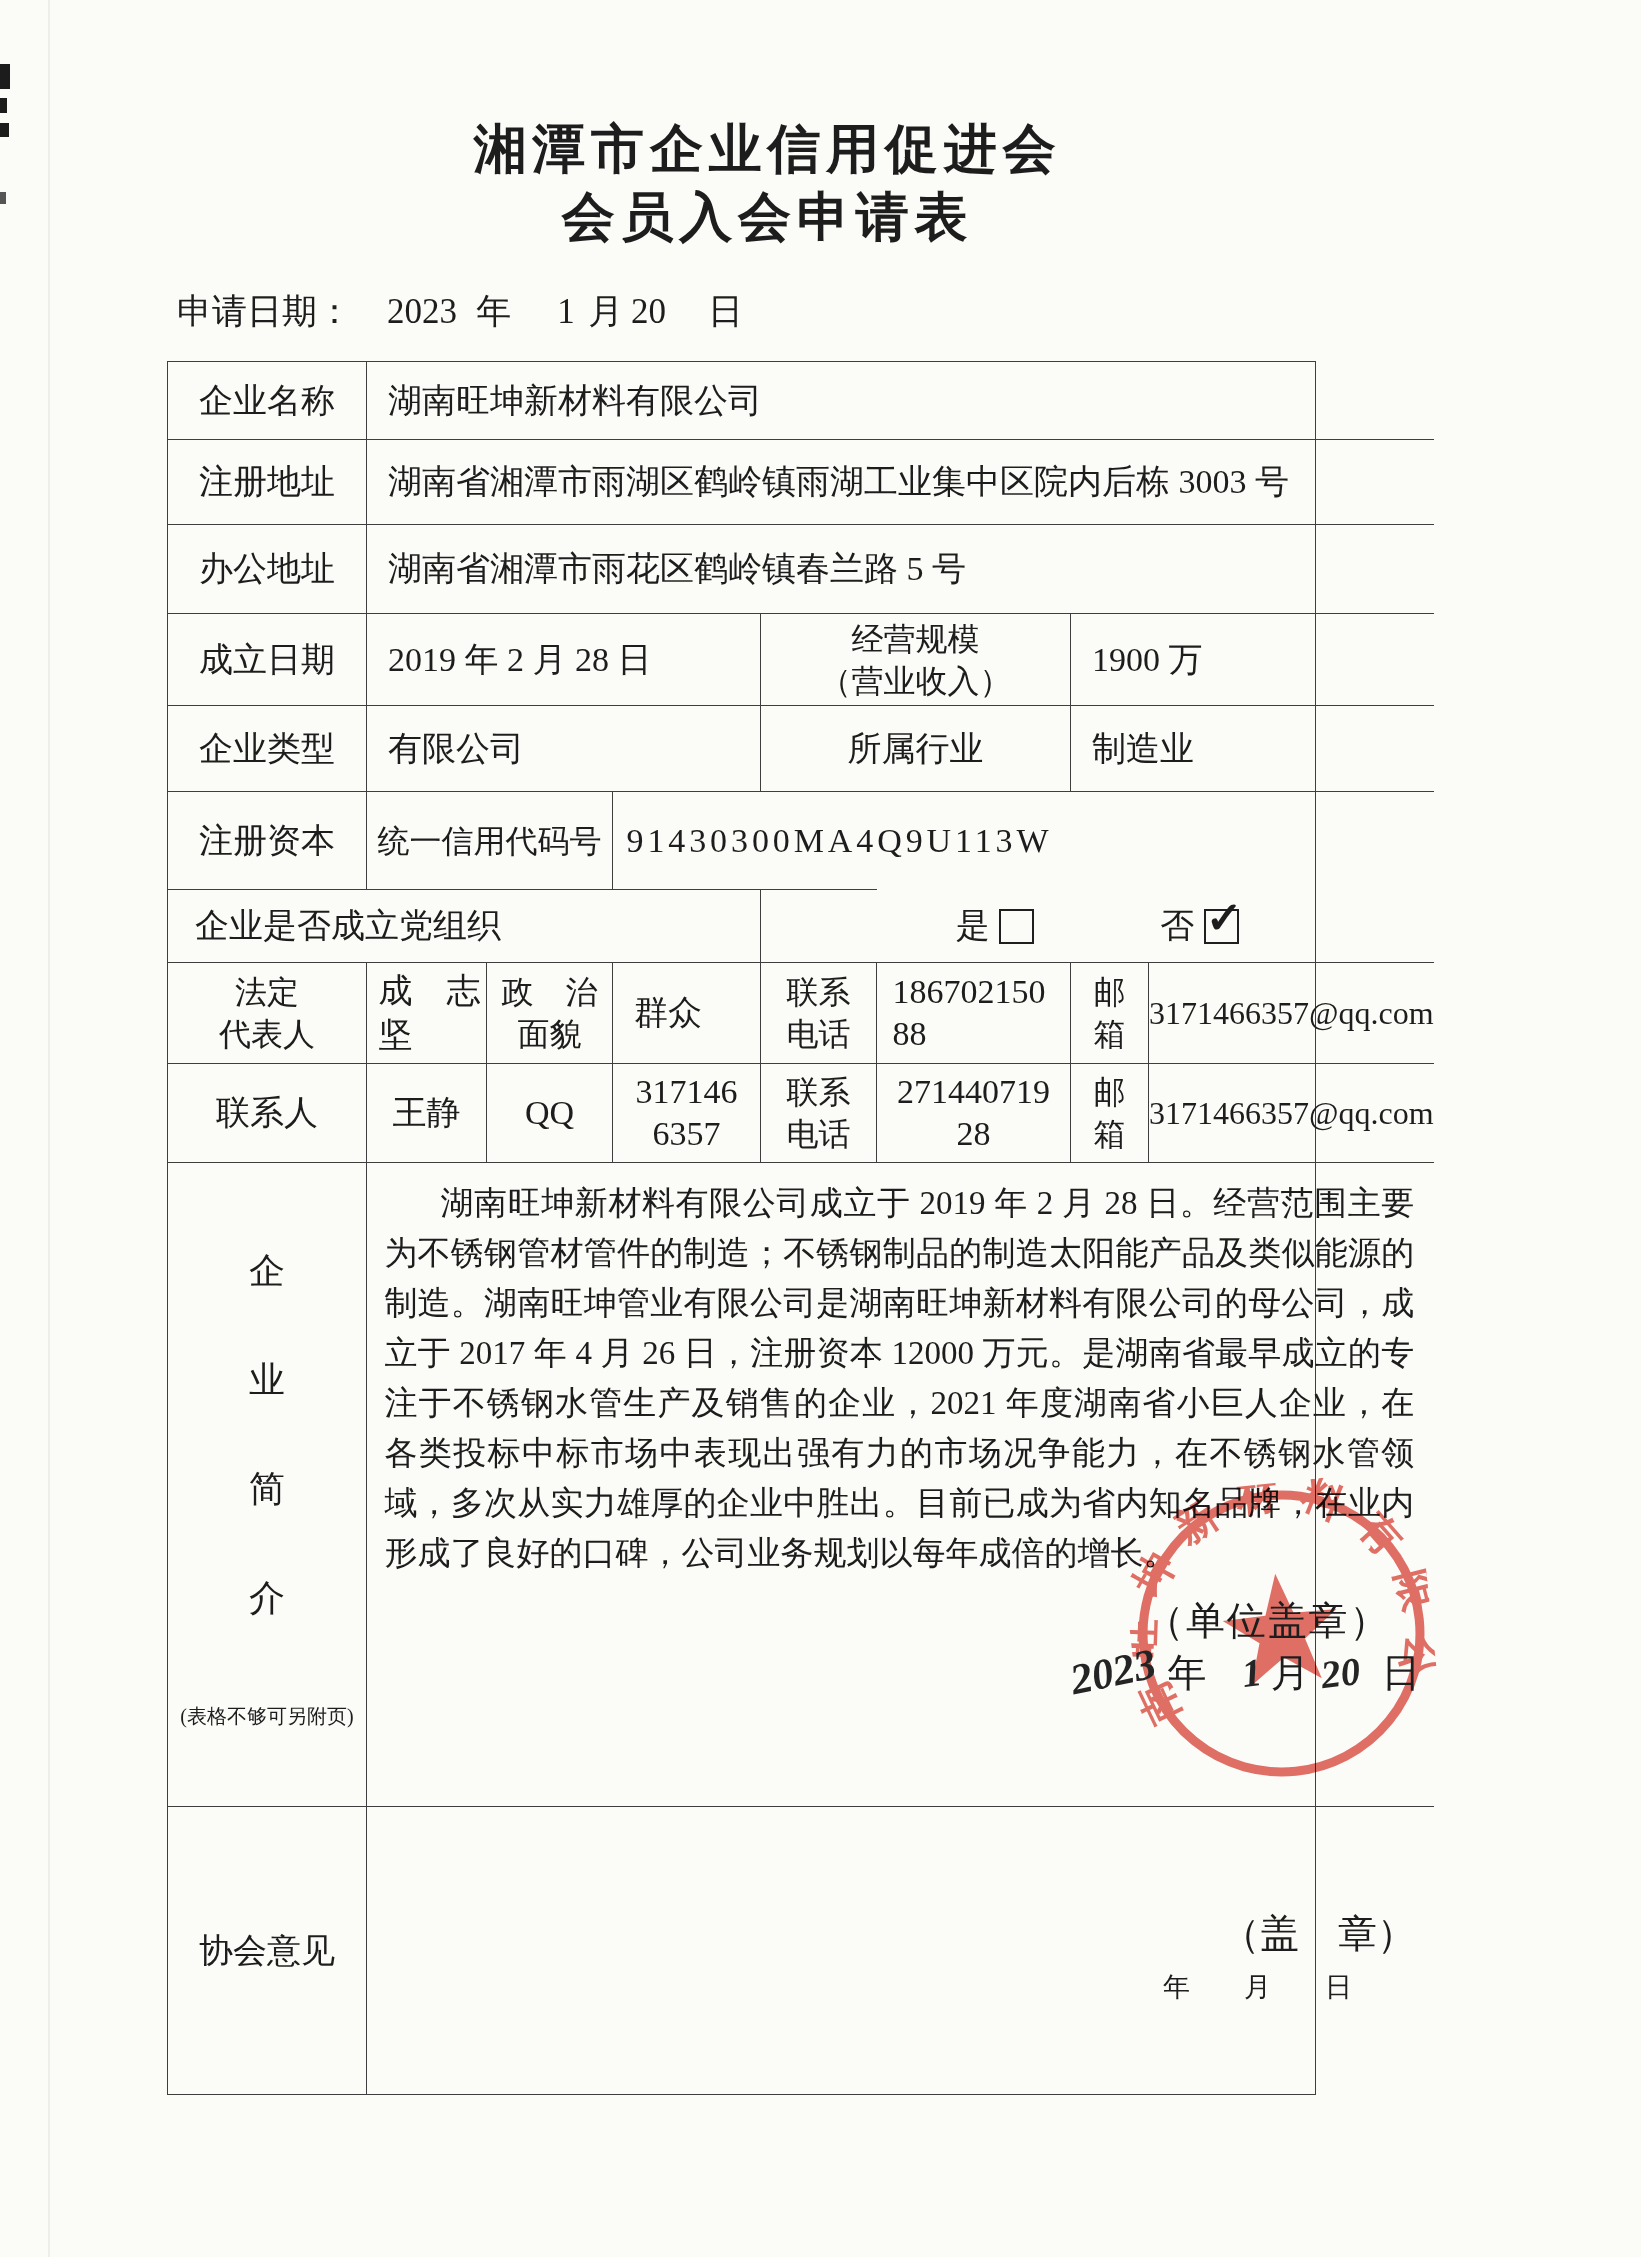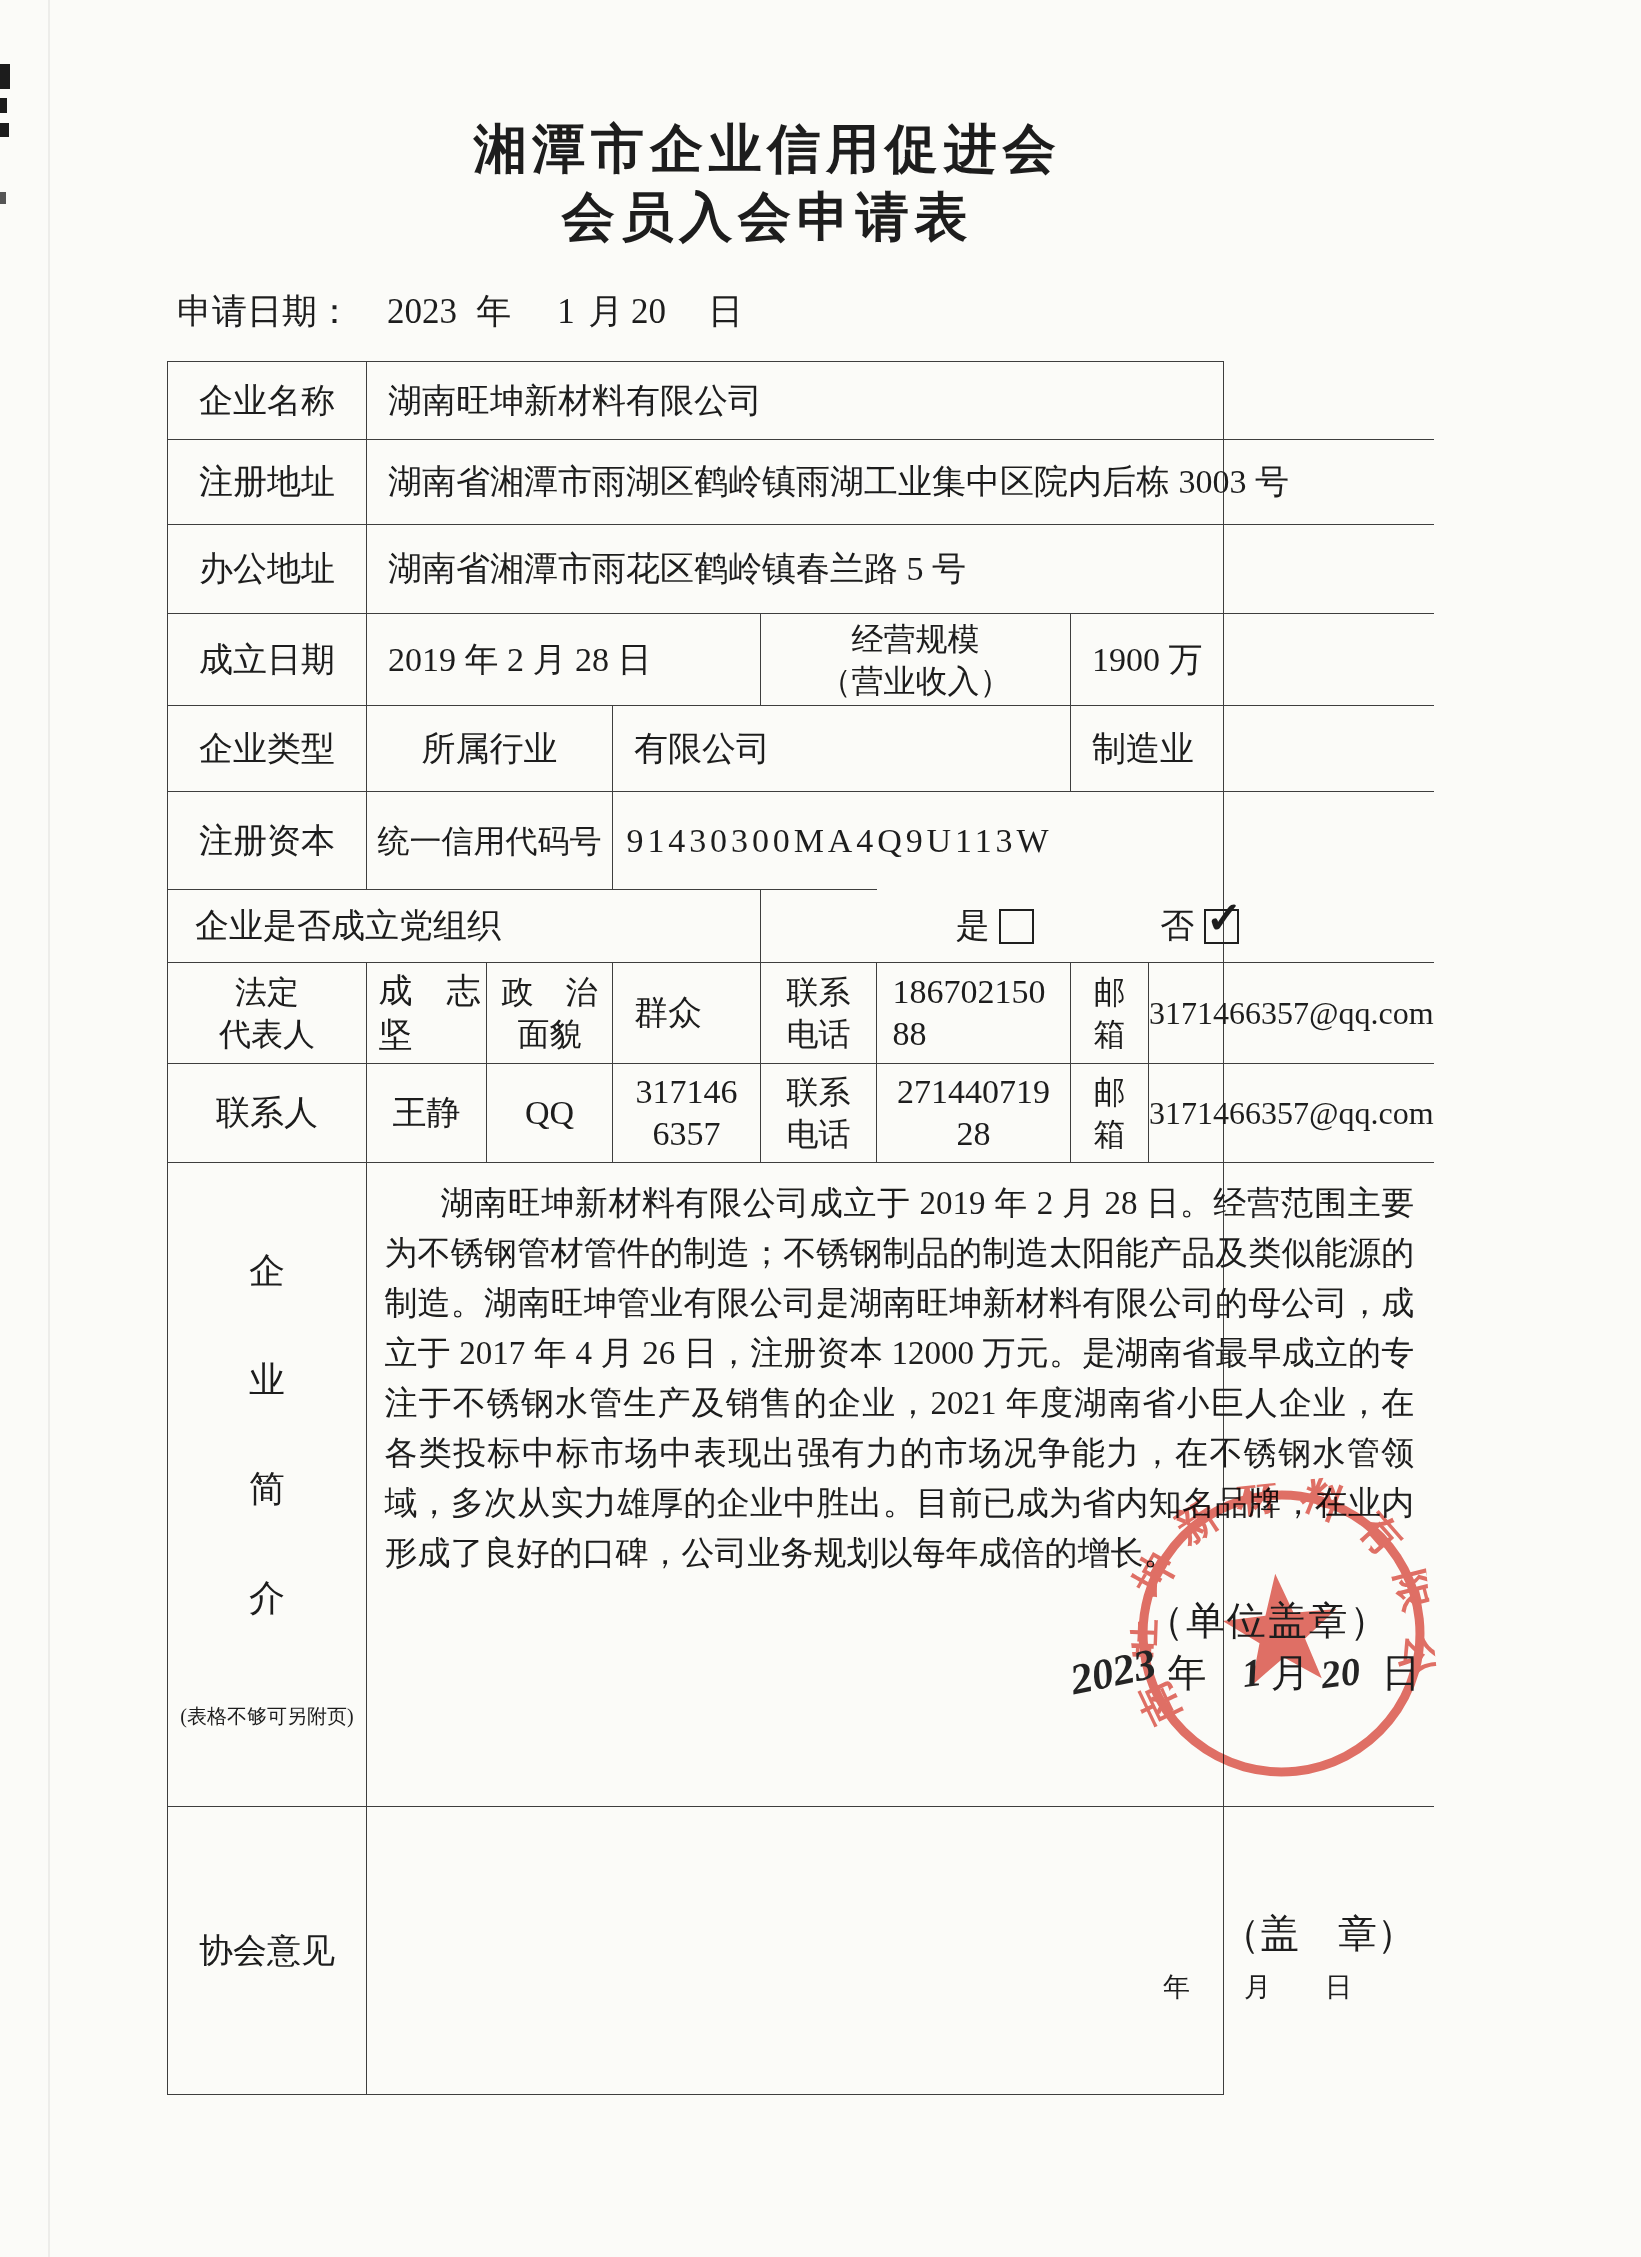--- a/index.html
+++ b/index.html
@@ -19,21 +19,21 @@
   .title2{top:182px;}
   
   .apply-date{position:absolute;left:177px;top:288px;font-size:35px;white-space:nowrap;}
   .apply-date .yr{margin-left:35px;}
   .apply-date .u1{margin-left:19.3px;}
   .apply-date .mo{margin-left:46px;}
   .apply-date .u2{margin-left:13.5px;}
   .apply-date .dy{margin-left:7.7px;}
   .apply-date .u3{margin-left:42px;}
   
-  .tbl{position:absolute;left:167px;top:361px;width:1057px;height:1734px;box-sizing:border-box;
+  .tbl{position:absolute;left:167px;top:361px;width:1149px;height:1734px;box-sizing:border-box;
        border:1.9px solid #3e3e3e;display:grid;
        grid-template-columns:199px 120px 126px 148px 116px 194px 78px auto;
        grid-template-rows:78px 85px 89px 92px 86px 98px 73px 101px 99px 644px auto;}
   .c{border-right:1.9px solid #3e3e3e;border-bottom:1.9px solid #3e3e3e;box-sizing:border-box;
      display:flex;align-items:center;font-size:34px;position:relative;}
   .nr{border-right:none;} .nb{border-bottom:none;}
   .lab{justify-content:center;text-align:center;}
   .val{padding-left:21px;}
   .pre{white-space:pre-line;}
   .ctr{justify-content:center;text-align:center;}
@@ -98,22 +98,22 @@
     <div class="c lab">办公地址</div>
     <div class="c val nr sp7">湖南省湘潭市雨花区鹤岭镇春兰路 5 号</div>
 
     <div class="c lab">成立日期</div>
     <div class="c val sp3">2019 年 2 月 28 日</div>
     <div class="c lab pre small sp2">经营规模
 （营业收入）</div>
     <div class="c val nr sp2">1900 万</div>
 
     <div class="c lab">企业类型</div>
+    <div class="c val sp3">有限公司</div>
     <div class="c lab sp2">所属行业</div>
-    <div class="c val sp3">有限公司</div>
     <div class="c val nr sp2">制造业</div>
 
     <div class="c lab">注册资本</div>
     <div class="c lab small sp2">统一信用代码号</div>
     <div class="c nr sp2 code">91430300MA4Q9U113W</div>
 
     <div class="c party-lab sp4">企业是否成立党组织</div>
     <div class="c nr sp4 party-val">
       <span class="pair">
         <span>是</span>

